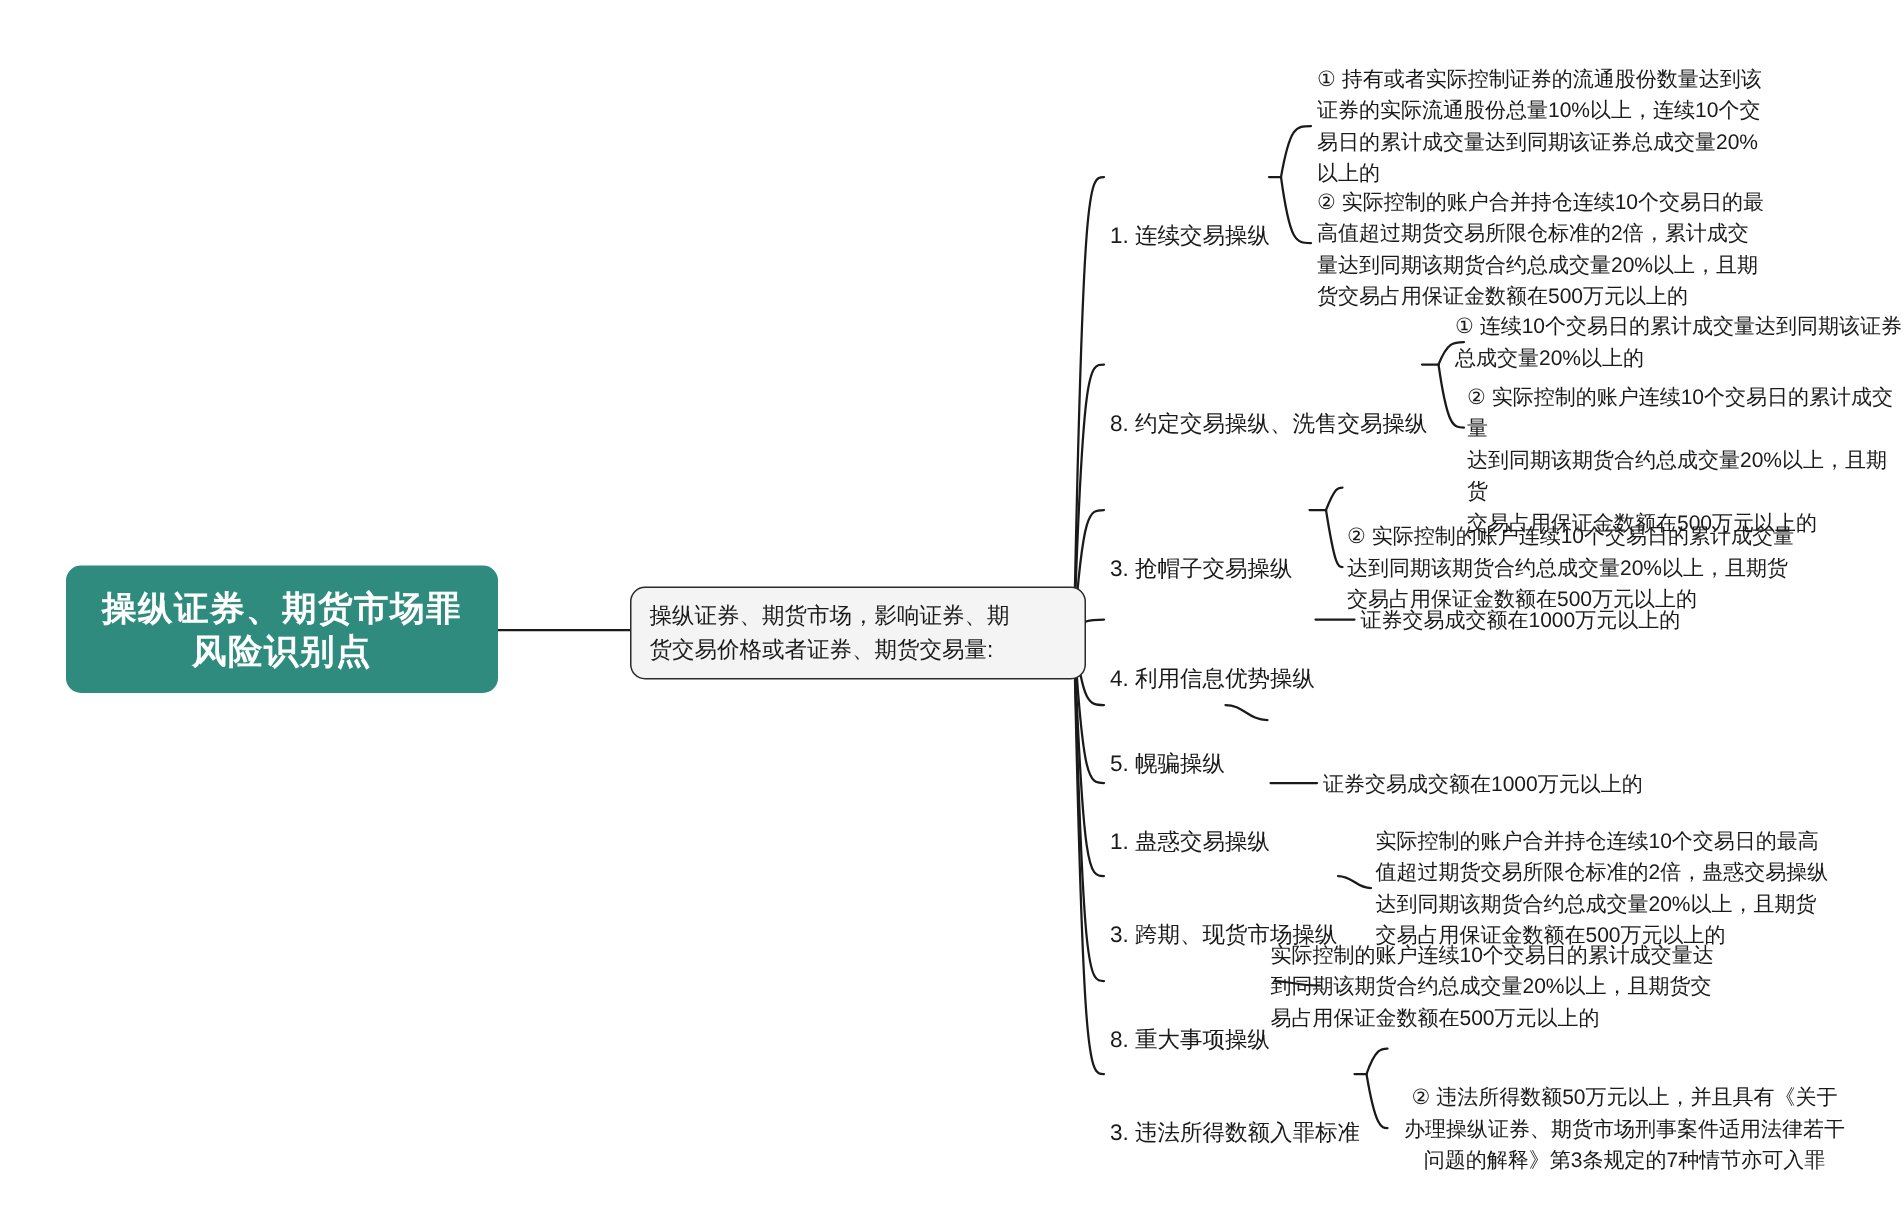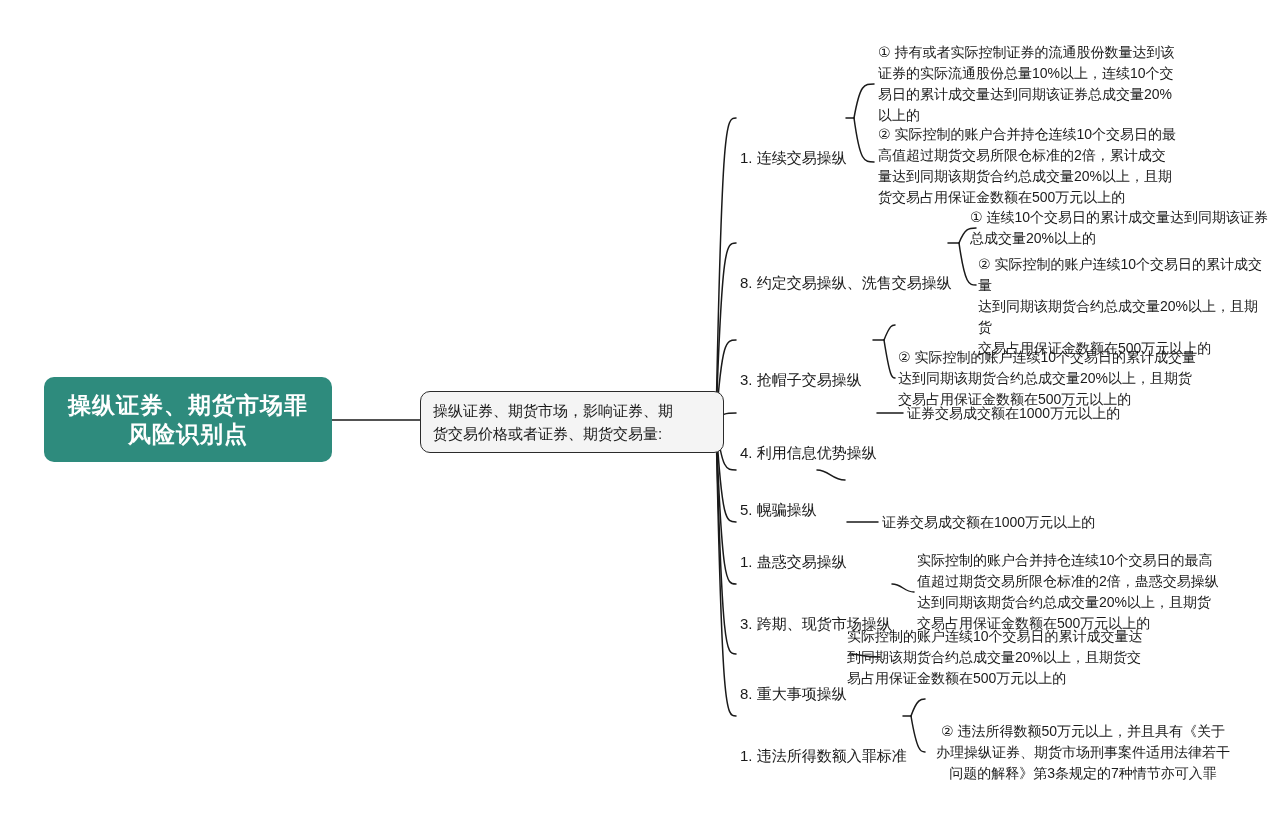--- a/index.html
+++ b/index.html
@@ -127,21 +127,21 @@
 货交易价格或者证券、期货交易量:</div>
 
   <div class="branch-label" style="left:740px; top:107px;">1. 连续交易操纵</div>
   <div class="branch-label" style="left:740px; top:232px;">8. 约定交易操纵、洗售交易操纵</div>
   <div class="branch-label" style="left:740px; top:329px;">3. 抢帽子交易操纵</div>
   <div class="branch-label" style="left:740px; top:402px;">4. 利用信息优势操纵</div>
   <div class="branch-label" style="left:740px; top:459px;">5. 幌骗操纵</div>
   <div class="branch-label" style="left:740px; top:511px;">1. 蛊惑交易操纵</div>
   <div class="branch-label" style="left:740px; top:573px;">3. 跨期、现货市场操纵</div>
   <div class="branch-label" style="left:740px; top:643px;">8. 重大事项操纵</div>
-  <div class="branch-label" style="left:740px; top:705px;">1. 违法所得数额入罪标准</div>
+  <div class="branch-label" style="left:740px; top:705px;">3. 违法所得数额入罪标准</div>
 
   <div class="leaf-text" style="left:878px; top:42px;">① 持有或者实际控制证券的流通股份数量达到该
 证券的实际流通股份总量10%以上，连续10个交
 易日的累计成交量达到同期该证券总成交量20%
 以上的</div>
   <div class="leaf-text" style="left:878px; top:124px;">② 实际控制的账户合并持仓连续10个交易日的最
 高值超过期货交易所限仓标准的2倍，累计成交
 量达到同期该期货合约总成交量20%以上，且期
 货交易占用保证金数额在500万元以上的</div>
   <div class="leaf-text" style="left:970px; top:207px;">① 连续10个交易日的累计成交量达到同期该证券

